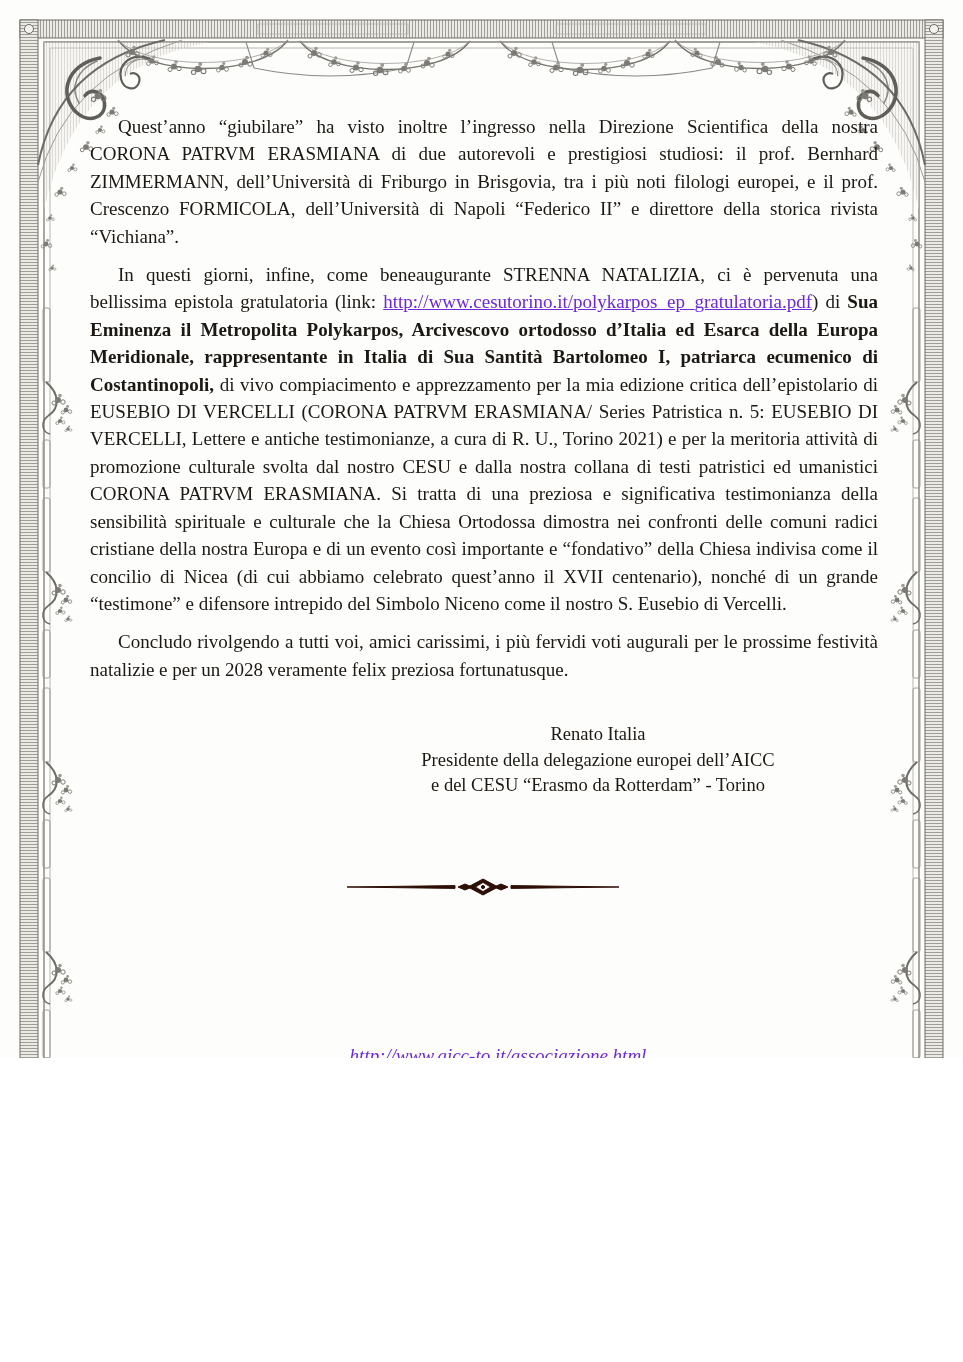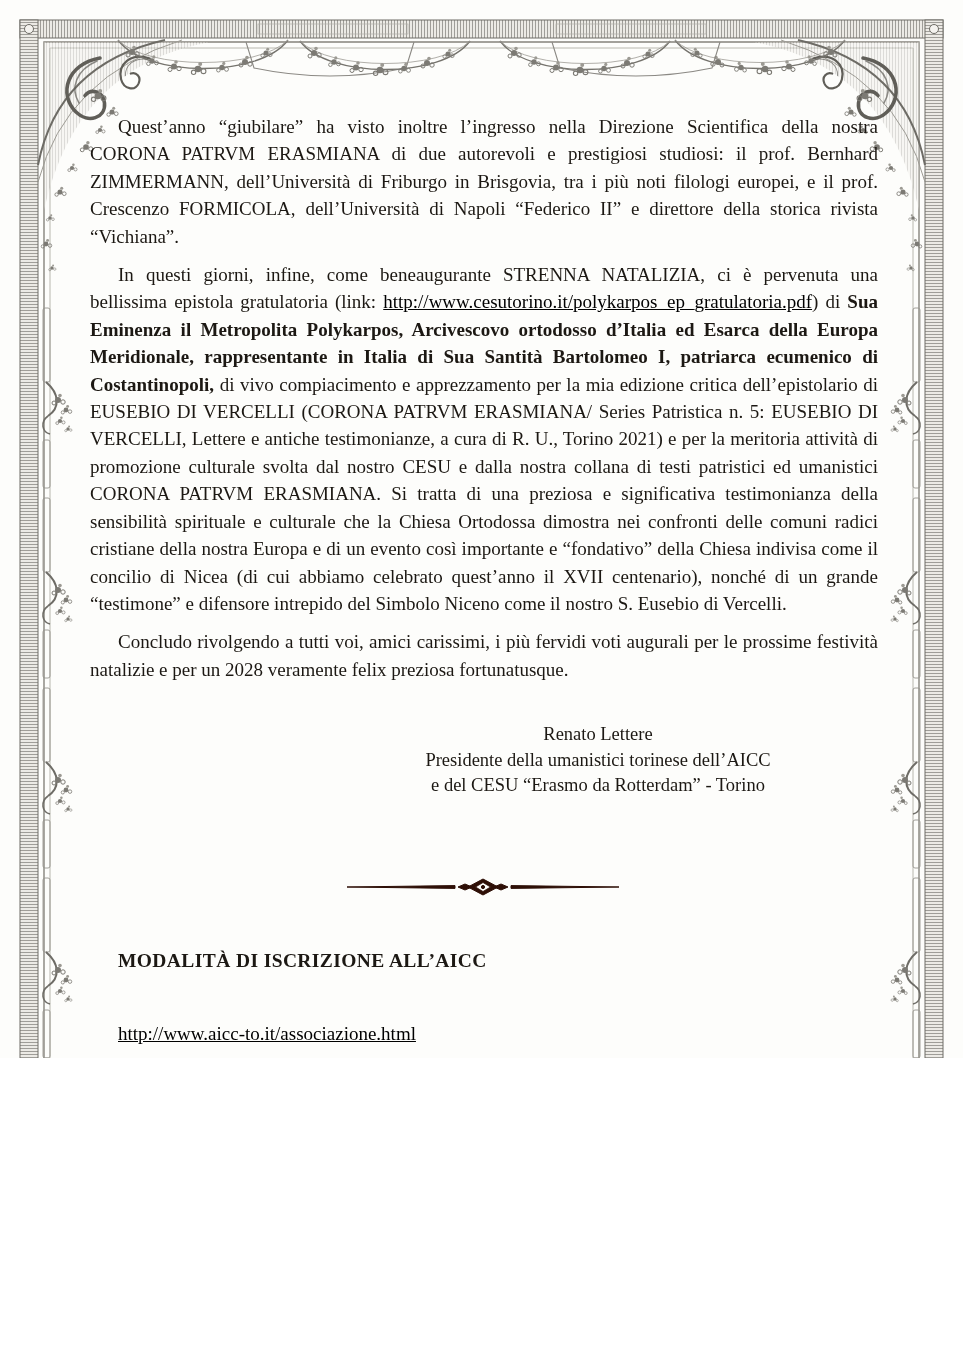--- a/index.html
+++ b/index.html
@@ -10,29 +10,29 @@
     font-family:"Liberation Serif", serif;
     color:#1c1813;
     overflow:hidden;
   }
   .frame-svg{position:absolute;left:0;top:0;z-index:1;pointer-events:none;}
   .content{position:absolute;z-index:2;}
   .letter{left:90px;top:113px;width:788px;font-size:19px;line-height:27.4px;text-align:justify;}
   .letter p{margin:0 0 11px 0;text-indent:28px;}
   .b{font-weight:bold;}
   .i{}
-  a.doclink{color:#000000;text-decoration:underline;cursor:pointer;}
+  a.doclink{color:#6d28d9;text-decoration:underline;cursor:pointer;}
   .signature{margin-top:39px;margin-left:228px;width:560px;text-align:center;text-indent:0;line-height:25.5px;font-size:18.5px;}
   .signature div{margin:0;}
   .divider{left:345px;width:276px;height:22px;}
   .div-ink{fill:#2e0f06;stroke:#2e0f06;}
   .heading{left:118px;top:950px;font-size:19.5px;font-weight:bold;letter-spacing:0.4px;}
   .membership{left:90px;top:1019px;width:788px;font-size:19px;line-height:27.4px;text-align:justify;}
   .membership p{margin:0;text-indent:28px;}
-  .membership .linkline{margin-top:1px;margin-left:28px;text-indent:0;text-align:left;}
+  .membership .linkline{margin-top:23px;margin-left:28px;text-indent:0;text-align:center;font-style:italic;}
 </style>
 </head>
 <body>
 
 <div class="page">
 
   <svg class="frame-svg" width="963" height="1362" viewBox="0 0 963 1362" aria-hidden="true">
     <defs>
       <pattern id="hv" width="3" height="8" patternUnits="userSpaceOnUse">
         <rect width="3" height="8" fill="#eceae5"></rect>
@@ -172,39 +172,38 @@
     <p>
       <span>Quest’anno “giubilare” ha visto inoltre l’ingresso nella Direzione Scientifica della nostra CORONA PATRVM ERASMIANA di due autorevoli e prestigiosi studiosi: il prof. Bernhard ZIMMERMANN, dell’Università di Friburgo in Brisgovia, tra i più noti filologi europei, e il prof. Crescenzo FORMICOLA, dell’Università di Napoli “Federico II” e direttore della storica rivista “Vichiana”.</span>
     </p>
     <p>
       <span>In questi giorni, infine, come beneaugurante STRENNA NATALIZIA, ci è pervenuta una bellissima epistola gratulatoria (link: </span><a class="doclink">http://www.cesutorino.it/polykarpos_ep_gratulatoria.pdf</a><span>) di </span><span class="b">Sua Eminenza il Metropolita Polykarpos, Arcivescovo ortodosso d’Italia ed Esarca della Europa Meridionale, rappresentante in Italia di Sua Santità Bartolomeo I, patriarca ecumenico di Costantinopoli,</span><span> di vivo compiacimento e apprezzamento per la mia edizione critica dell’epistolario di EUSEBIO DI VERCELLI (CORONA PATRVM ERASMIANA/ Series Patristica n. 5: EUSEBIO DI VERCELLI, </span><span class="i">Lettere e antiche testimonianze,</span><span> a cura di R. U., Torino 2021) e per la meritoria attività di promozione culturale svolta dal nostro CESU e dalla nostra collana di testi patristici ed umanistici CORONA PATRVM ERASMIANA. Si tratta di una preziosa e significativa testimonianza della sensibilità spirituale e culturale che la Chiesa Ortodossa dimostra nei confronti delle comuni radici cristiane della nostra Europa e di un evento così importante e “fondativo” della Chiesa indivisa come il concilio di Nicea (di cui abbiamo celebrato quest’anno il XVII centenario), nonché di un grande “testimone” e difensore intrepido del Simbolo Niceno come il nostro S. Eusebio di Vercelli.</span>
     </p>
     <p>
       <span>Concludo rivolgendo a tutti voi, amici carissimi, i più fervidi voti augurali per le prossime festività natalizie e per un 2028 veramente </span><span class="i">felix preziosa fortunatusque.</span>
     </p>
     <div class="signature">
-      <div>Renato Lettere</div>
-      <div>Presidente della umanistici torinese dell’AICC</div>
+      <div>Renato Italia</div>
+      <div>Presidente della delegazione europei dell’AICC</div>
       <div>e del CESU “Erasmo da Rotterdam” - Torino</div>
     </div>
   </div>
 
   <div class="content divider" style="top:876px;">
     <svg width="276" height="22" viewBox="0 0 276 22">
       <polygon class="div-ink" points="2,11 110,9.6 110,12.4"></polygon>
       <polygon class="div-ink" points="274,11 166,9.6 166,12.4"></polygon>
       <polygon class="div-ink" points="138,3 153,11 138,19 123,11"></polygon>
       <polygon points="138,6.5 145.5,11 138,15.5 130.5,11" fill="#fdfdfb" stroke="#2e0f06" stroke-width="0.8"></polygon>
       <circle cx="138" cy="11" r="1.6" class="div-ink"></circle>
       <polygon class="div-ink" points="120,8 127,11 120,14 113,11"></polygon>
       <polygon class="div-ink" points="156,8 163,11 156,14 149,11"></polygon>
     </svg>
   </div>
 
-  <div class="content heading">MODALITÀ DI ISCRIZIONE ALL’AICC</div>
 
   <div class="content membership">
     <div class="linkline">
       <a class="doclink">http://www.aicc-to.it/associazione.html</a>
     </div>
   </div>
 
   <div class="content divider" style="top:1148px;">
     <svg width="276" height="22" viewBox="0 0 276 22">
       <polygon class="div-ink" points="2,11 110,9.6 110,12.4"></polygon>

